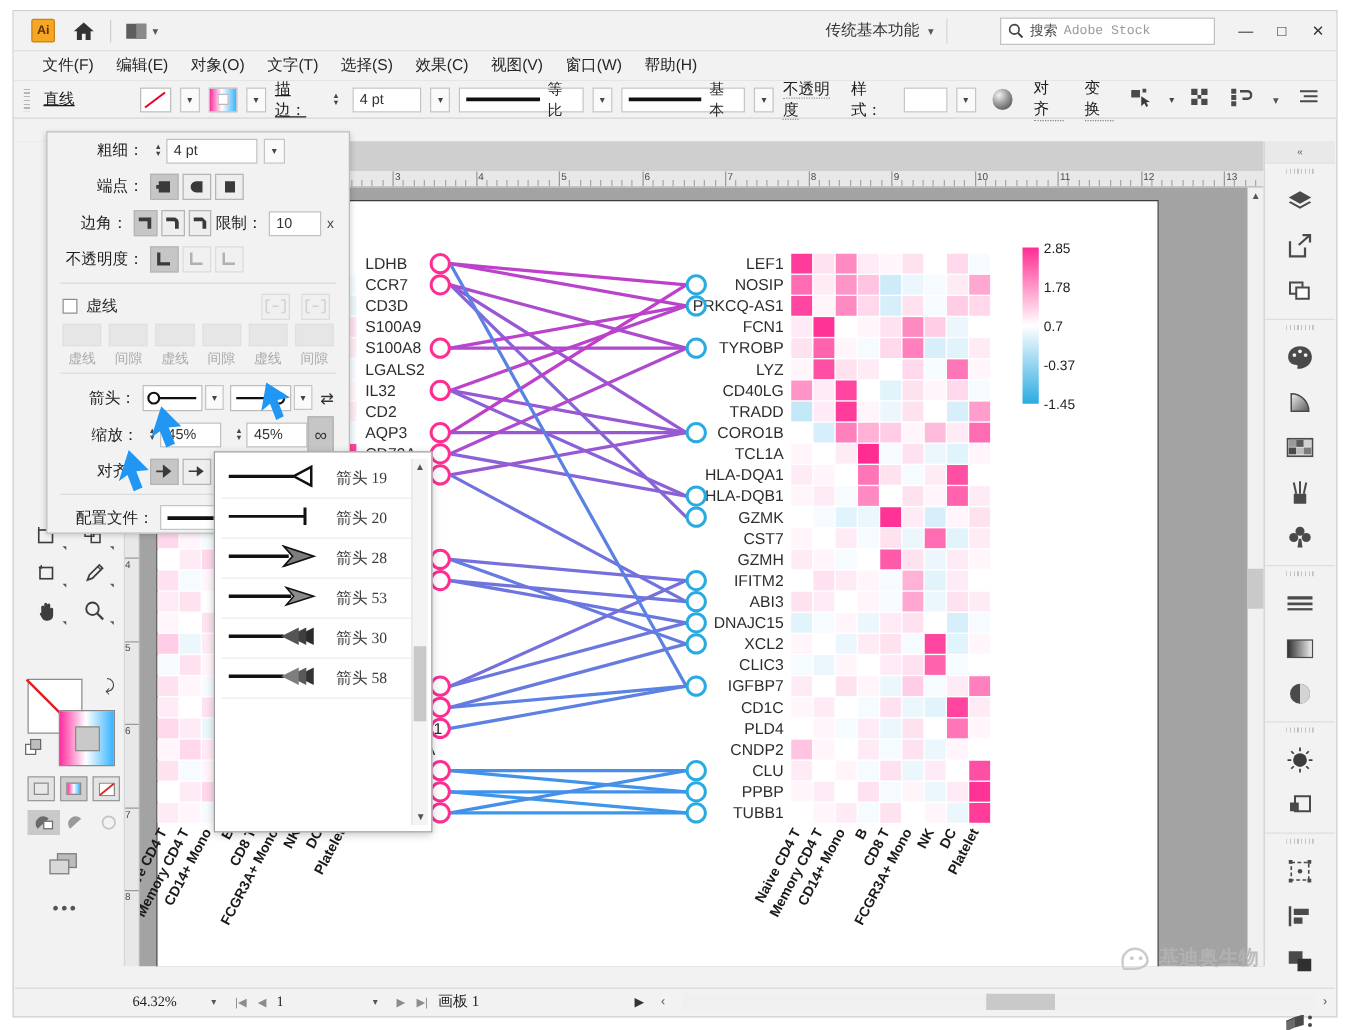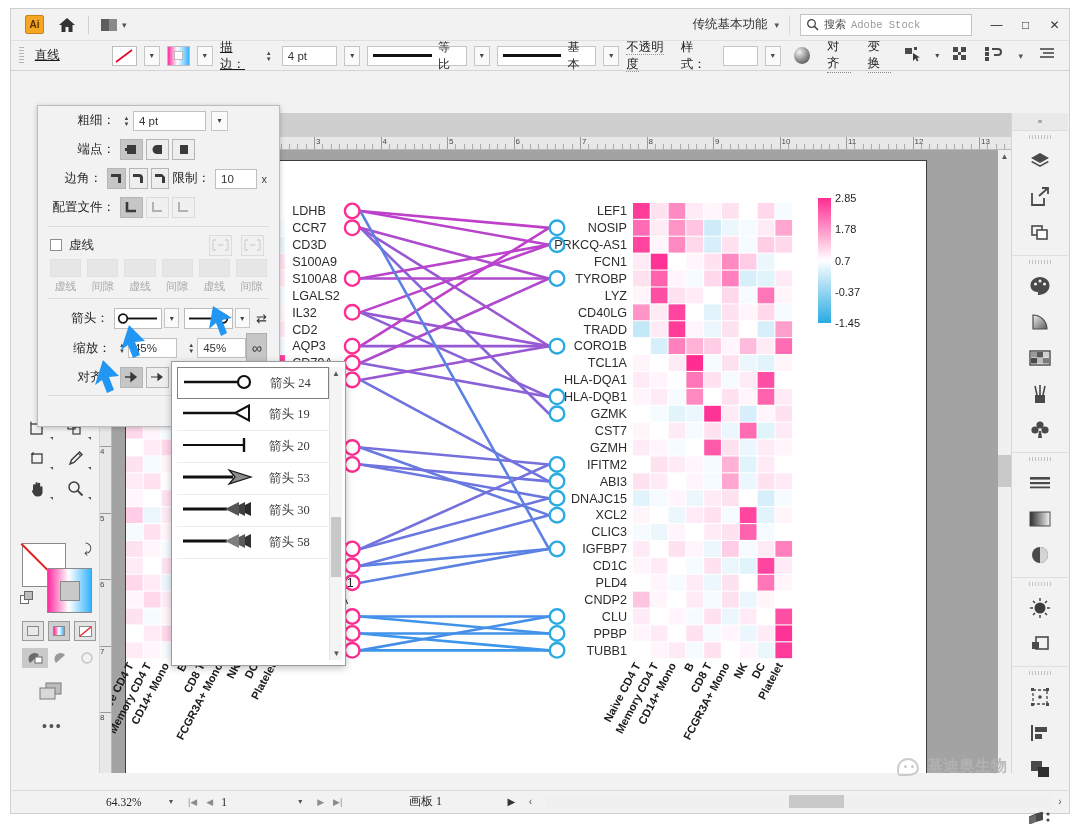--- a/index.html
+++ b/index.html
@@ -25,21 +25,21 @@
   .tb-sep { width:1px; height:18px; background:#d0d0d0; margin:0 12px; }
   .docarr { display:flex; align-items:center; gap:5px; }
   .docarr .sq { width:16px; height:12px; background:#5d5d5d; position:relative; }
   .docarr .sq:after{content:"";position:absolute;right:0;top:0;width:8px;height:12px;background:#898989;}
   .chev { font-size:9px; color:#555; }
   .tb-right { margin-left:auto; display:flex; align-items:center; height:100%; }
   .ws-name { font-size:12.5px; color:#333; }
   .ws-chev { margin:0 10px 0 7px; font-size:9px; color:#555; }
   .vsep { width:1px; height:20px; background:#d8d8d8; margin-right:10px; }
   .search-box { width:172px; height:22px; border:1px solid #c2c2c2; background:#fff;
-                display:flex; align-items:center; padding:0 5px; gap:5px; }
+                display:flex; align-items:center; padding:0 5px; gap:5px;margin-left:32px; }
   .search-box .ph { color:#9a9a9a; font-family:"Liberation Mono", monospace; font-size:10.5px;}
   .search-box .lbl { color:#4a4a4a; font-size:11px; }
   .wbtns { display:flex; margin-left:10px; height:100%; }
   .wbtn { width:29px; height:31px; display:flex; align-items:center; justify-content:center;
           font-size:12px; color:#333; }
 
   
   .menubar { height:24px; background:#f2f2f2; display:flex; align-items:center;
              padding-left:14px; gap:0px; border-bottom:1px solid #e4e4e4; }
   .menubar .mi { font-size:12.5px; color:#262626; padding:2px 9px; }
@@ -234,20 +234,31 @@
         <span class="ph">Adobe Stock</span>
       </div>
       <div class="wbtns">
         <div class="wbtn">—</div>
         <div class="wbtn">□</div>
         <div class="wbtn">✕</div>
       </div>
     </div>
   </div>
 
+  <div class="menubar">
+    <div class="mi">文件(F)</div>
+    <div class="mi">编辑(E)</div>
+    <div class="mi">对象(O)</div>
+    <div class="mi">文字(T)</div>
+    <div class="mi">选择(S)</div>
+    <div class="mi">效果(C)</div>
+    <div class="mi">视图(V)</div>
+    <div class="mi">窗口(W)</div>
+    <div class="mi">帮助(H)</div>
+  </div>
 
   <div class="ctrlbar">
     <span class="grip"></span>
     <span class="c-label" style="width:74px">直线</span>
 
     <span class="swatch-strokestyle">
       <svg width="20" height="16" viewBox="0 0 20 16">
           <line x1="2" y1="14" x2="18" y2="2" stroke="#e4002b" stroke-width="1.6"></line>
         </svg>
     </span>
@@ -1445,21 +1456,21 @@
       <span class="sp-btn">
           <svg width="15" height="13" viewBox="0 0 15 13">
             <path d="M2 2 H9 L12 5 V11 H9 V5 H2 Z" fill="#3a3a3a"></path>
           </svg>
         </span>
       <span class="sp-lab" style="width:52px">限制：</span>
       <span class="sp-num">10</span>
       <span style="margin-left:5px;font-size:11px;color:#444">x</span>
     </div>
     <div class="sp-row">
-      <span class="sp-lab">配置文件：</span>
+      <span class="sp-lab">不透明度：</span>
       <span class="sp-btn sel">
           <svg width="15" height="13" viewBox="0 0 15 13">
             <path d="M3 1 V10 H12" fill="none" stroke="#3a3a3a" stroke-width="2.6"></path>
           </svg>
         </span>
       <span class="sp-btn dis">
           <svg width="15" height="13" viewBox="0 0 15 13">
             <path d="M3 1 V10 H12" fill="none" stroke="#3a3a3a" stroke-width="2"></path>
           </svg>
         </span>
@@ -1542,44 +1553,51 @@
             <path d="M1 6 h9 M7 2 l5 4 -5 4z" fill="#3a3a3a" stroke="#3a3a3a" stroke-width="1.4"></path>
           </svg>
         </span>
       <span class="sp-btn">
           <svg width="16" height="12" viewBox="0 0 16 12">
             <path d="M1 6 h7 M8 3 l4 3 -4 3z" fill="#3a3a3a" stroke="#3a3a3a" stroke-width="1.2"></path>
           </svg>
         </span>
     </div>
     <div class="sp-hr"></div>
+    <div class="sp-row" style="height:28px">
+      <span class="sp-lab" style="width:78px">配置文件：</span>
+      <span class="widecombo" style="width:110px">
+          <i class="lineprev" style="width:62px"></i>
+          <span>等比</span>
+        </span>
+    </div>
   </div>
 
   <div class="arrowdd">
     <div class="ddlist" id="ddlist">
-        <div class="ddrow sel">
-          <span><svg width="78" height="18" viewBox="0 0 78 18">
-              <line x1="2" y1="9" x2="56" y2="9" stroke="#111" stroke-width="2.6"></line>
-              <circle cx="62" cy="9" r="6" fill="none" stroke="#111" stroke-width="2.2"></circle>
-            </svg></span>
-          <span class="ddtxt">箭头 <span class="ddnum">24</span></span>
-        </div>
         <div class="ddrow">
           <span><svg width="78" height="18" viewBox="0 0 78 18">
               <line x1="2" y1="9" x2="54" y2="9" stroke="#111" stroke-width="2.6"></line>
               <path d="M68 1.5 L54 9 L68 16.5 Z" fill="none" stroke="#111" stroke-width="2"></path>
             </svg></span>
           <span class="ddtxt">箭头 <span class="ddnum">19</span></span>
         </div>
         <div class="ddrow">
           <span><svg width="78" height="18" viewBox="0 0 78 18">
               <line x1="2" y1="9" x2="63" y2="9" stroke="#111" stroke-width="2.2"></line>
               <line x1="63" y1="2" x2="63" y2="16" stroke="#111" stroke-width="2.4"></line>
             </svg></span>
           <span class="ddtxt">箭头 <span class="ddnum">20</span></span>
+        </div>
+        <div class="ddrow">
+          <span><svg width="78" height="18" viewBox="0 0 78 18">
+              <line x1="2" y1="9" x2="50" y2="9" stroke="#111" stroke-width="2.8"></line>
+              <path d="M46 1 L70 9 L46 17 L53 9 Z" fill="#7d7d7d" stroke="#111" stroke-width="1.4"></path>
+            </svg></span>
+          <span class="ddtxt">箭头 <span class="ddnum">28</span></span>
         </div>
         <div class="ddrow">
           <span><svg width="78" height="18" viewBox="0 0 78 18">
               <line x1="2" y1="9" x2="52" y2="9" stroke="#111" stroke-width="2.8"></line>
               <path d="M48 2 L70 9 L48 16 L54 9 Z" fill="#8c8c8c" stroke="#111" stroke-width="1.2"></path>
             </svg></span>
           <span class="ddtxt">箭头 <span class="ddnum">53</span></span>
         </div>
         <div class="ddrow">
           <span><svg width="78" height="18" viewBox="0 0 78 18">
@@ -1622,21 +1640,21 @@
     <div class="sb-nav">
       <span>|◀</span>
       <span>◀</span>
     </div>
     <div class="sb-pg">1</div>
     <div class="sb-chev">▾</div>
     <div class="sb-nav">
       <span>▶</span>
       <span>▶|</span>
     </div>
-    <div style="flex:0 0 150px;text-align:center" class="sb-art">画板 1</div>
+    <div style="flex:0 0 150px;" class="sb-art">画板 1</div>
     <div style="width:22px;text-align:center;font-size:10px;color:#333">▶</div>
     <div style="width:16px;text-align:center;font-size:10px;color:#555">‹</div>
     <div class="sb-scroll">
         <div class="thumb"></div>
       </div>
     <div style="width:16px;text-align:center;font-size:10px;color:#555">›</div>
   </div>
 
 </div>
 

